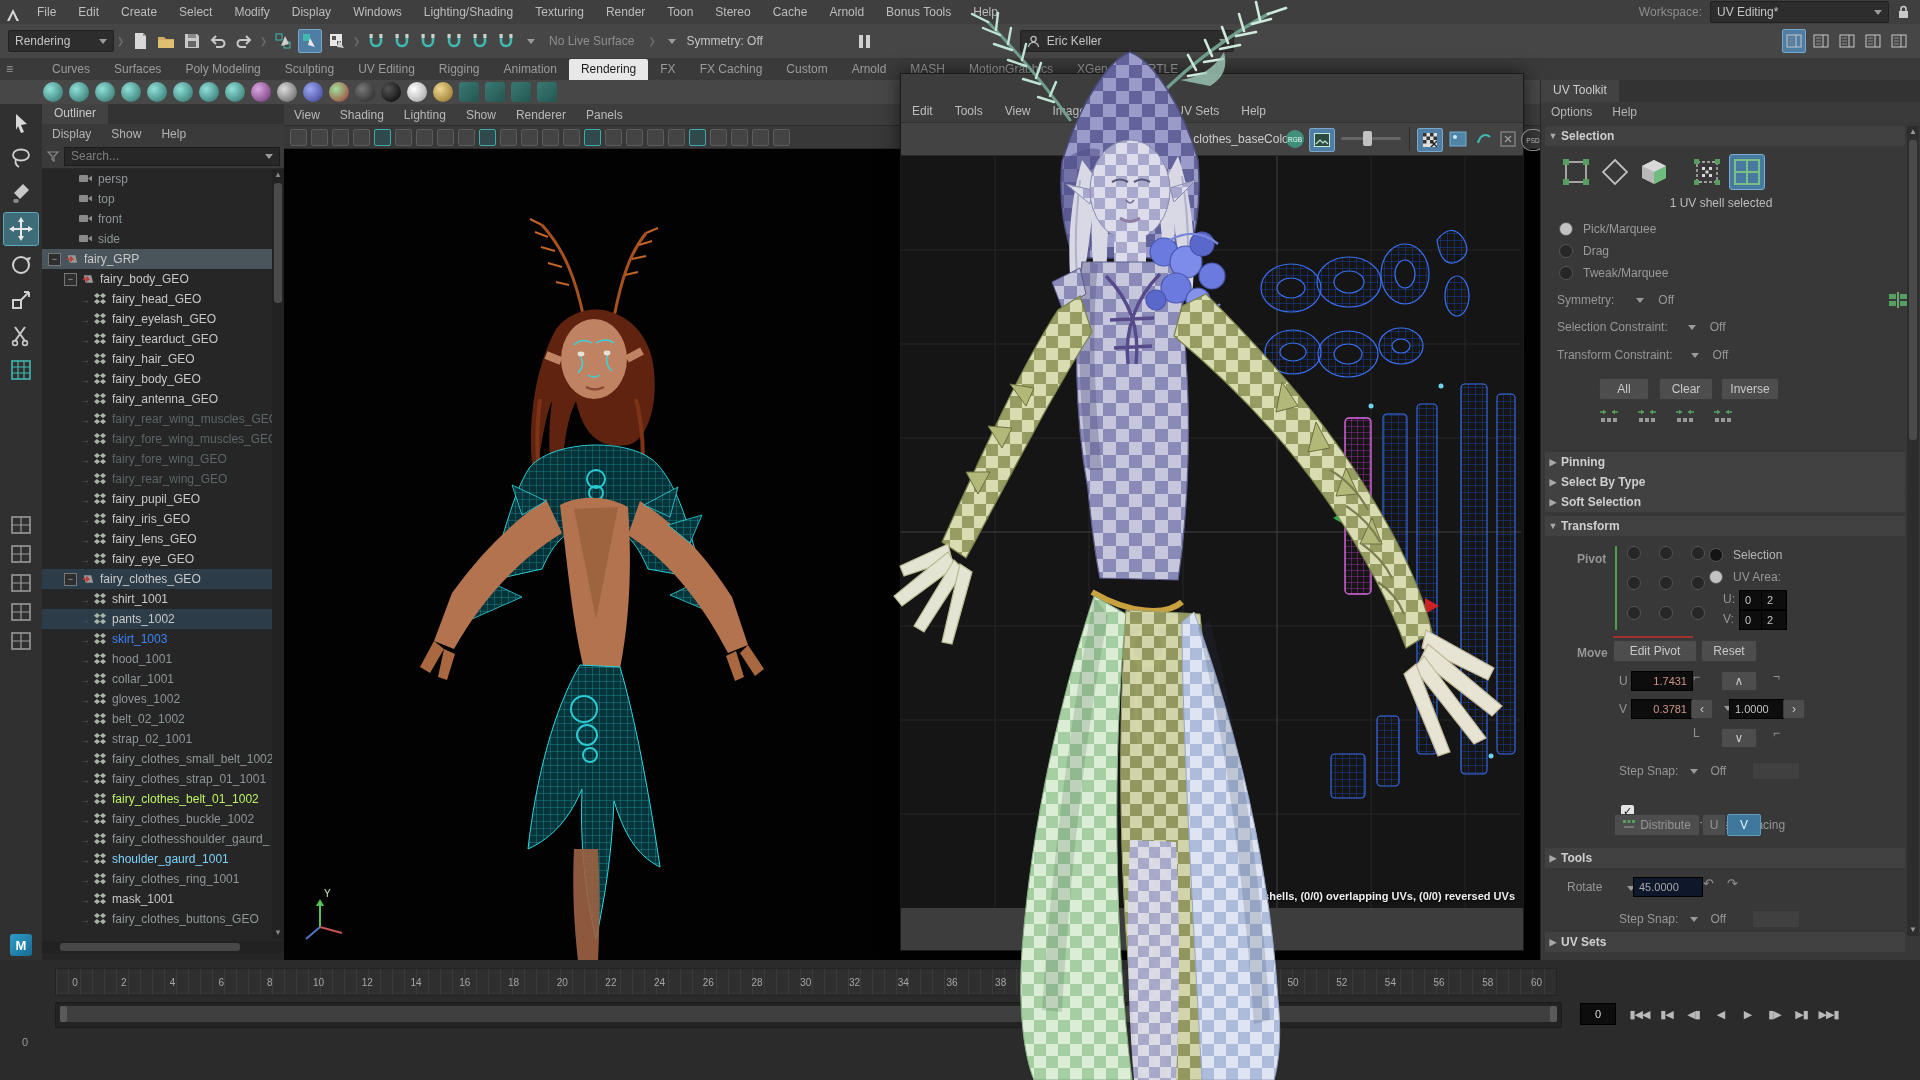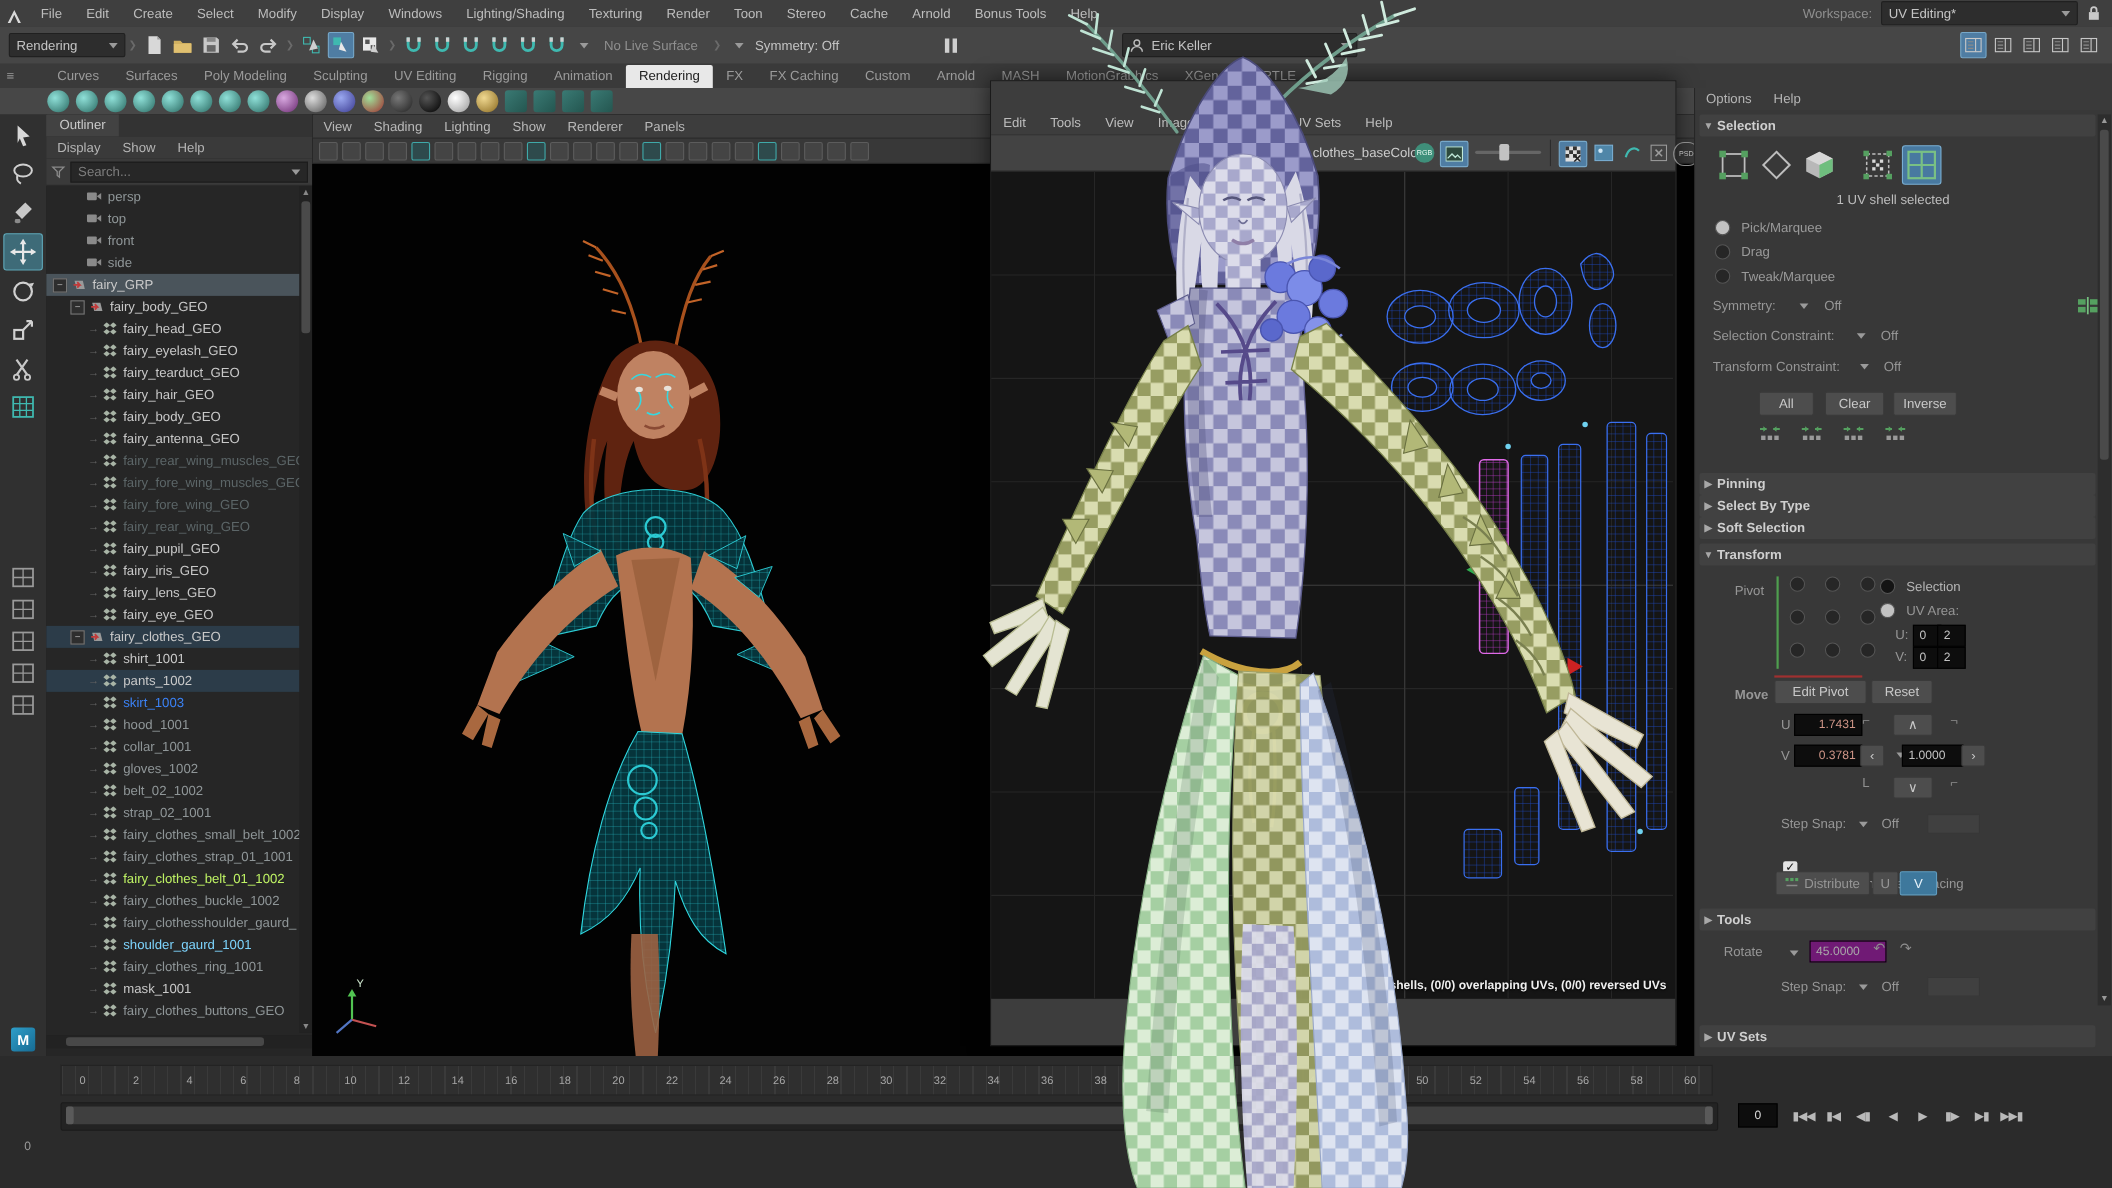--- a/index.html
+++ b/index.html
@@ -1244,20 +1244,23 @@
         <path d="M524 442 l14 8 l-14 8 Z" fill="#cc2222"></path>
         <circle cx="470" cy="250" r="2.5" fill="#6fd2f0"></circle>
           <circle cx="540" cy="230" r="2.5" fill="#6fd2f0"></circle>
         <circle cx="590" cy="600" r="2.5" fill="#6fd2f0"></circle>
       </svg>
       <div id="uvwStatus">(1/0) UV shells, (0/0) overlapping UVs, (0/0) reversed UVs</div>
     </div>
   </div>
 
   <div id="toolkit" class="abs">
+    <div id="tkTabRow">
+        <div id="tkTab">UV Toolkit</div>
+      </div>
     <div id="tkMenus">
         <div class="tk-menu">Options</div>
         <div class="tk-menu">Help</div>
       </div>
     <div style="position:relative;height:816px;" id="tkBody">
 
       <div class="abs" style="right:2px;top:4px;width:12px;height:810px;background:#2d2d2d;">
         <div style="color:#999;font-size:8px;text-align:center;line-height:12px;">▲</div>
         <div style="position:absolute;top:14px;left:2px;width:8px;height:300px;background:#4a4a4a;border-radius:3px;"></div>
         <div style="position:absolute;bottom:0;width:100%;color:#999;font-size:8px;text-align:center;line-height:12px;">▼</div>
@@ -1422,21 +1425,21 @@
           <div class="tk-sec" style="top: 370px;">
             <span class="tk-arrow">▶</span>
             <span>Soft Selection</span>
           </div>
         </div>
 
       <div class="tk-sec" style="top:394px;">
         <span class="tk-arrow">▼</span>
           <span>Transform</span>
       </div>
-      <span class="abs tk-label" style="left:36px;top:430px;">Pivot</span>
+      <span class="abs tk-label" style="left:36px;top:430px;font-weight:bold;">Pivot</span>
       <div class="abs" style="left:74px;top:424px;width:2px;height:84px;background:#4f9e4f;"></div>
       <div id="pivotGrid" class="abs" style="left:86px;top:424px;">
           <div class="radio" style="position: absolute; left: 0px; top: 0px;"></div>
           <div class="radio" style="position: absolute; left: 32px; top: 0px;"></div>
           <div class="radio" style="position: absolute; left: 64px; top: 0px;"></div>
           <div class="radio" style="position: absolute; left: 0px; top: 30px;"></div>
           <div class="radio" style="position: absolute; left: 32px; top: 30px;"></div>
           <div class="radio" style="position: absolute; left: 64px; top: 30px;"></div>
           <div class="radio" style="position: absolute; left: 0px; top: 60px;"></div>
           <div class="radio" style="position: absolute; left: 32px; top: 60px;"></div>
@@ -1519,21 +1522,21 @@
         </div>
       <div class="tkbtn" style="left:186px;top:692px;width:32px;background:#3e789c;border-color:#5f9cbf;color:#e6f2fa;">
           <span>V</span>
         </div>
       <div class="tk-sec" style="top:726px;">
         <span class="tk-arrow">▶</span>
           <span>Tools</span>
       </div>
       <span class="abs tk-label" style="left:26px;top:758px;">Rotate</span>
       <div class="caret" style="position:absolute;left:78px;top:764px;"></div>
-      <div class="tk-field" style="left:104px;top:755px;width:58px;background:#701a75;color:#a8a8a8;">
+      <div class="tk-field" style="left:92px;top:755px;width:58px;background:#0f172a;color:#a8a8a8;">
           <span>45.0000</span>
         </div>
       <span class="abs dim" style="left:162px;top:754px;font-size:13px;">↶</span>
       <span class="abs dim" style="left:186px;top:754px;font-size:13px;">↷</span>
       <div class="abs row" style="left:78px;top:788px;width:240px;">
         <span class="tk-label">Step Snap:</span>
         <div class="caret" style="margin:0 12px;"></div>
         <span class="tk-label">Off</span>
         <div style="width:46px;height:16px;background:#404040;border:1px solid #363636;margin-left:26px;"></div>
       </div>

